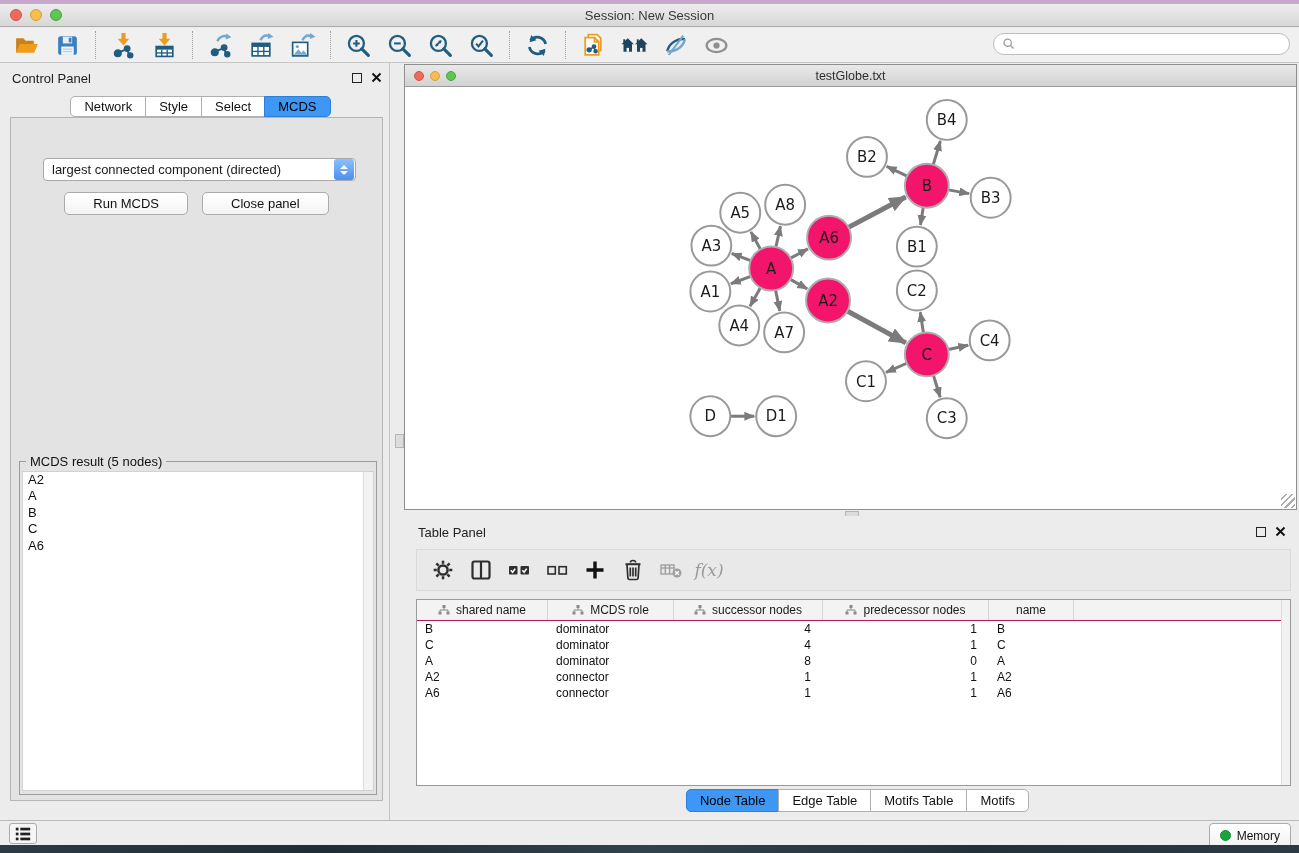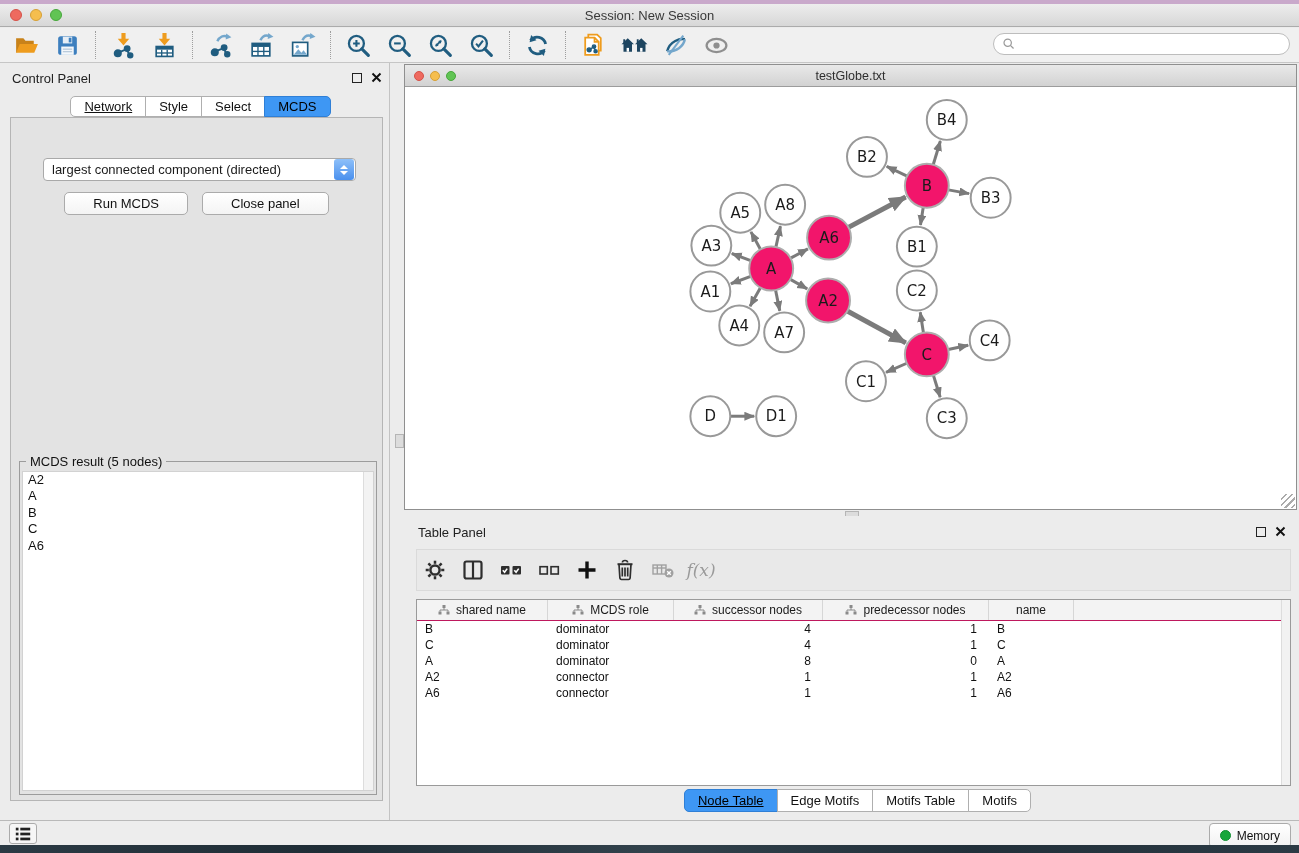--- a/index.html
+++ b/index.html
@@ -35,21 +35,21 @@
   .panel-header { position:absolute; left:12px; top:8px; font-size:13px; color:#222; }
   .win-icons { position:absolute; top:9px; display:flex; align-items:center; }
   .control-panel .win-icons { right:7px; }
   .win-float { width:10px; height:10px; border:1.5px solid #222; margin-right:9px; display:inline-block; }
   .win-close svg { display:block; }
 
   .seg-row { position:absolute; display:flex; }
   .cp-tabs { top:33px; left:0; width:100%; justify-content:center; }
   .seg { height:21px; padding:0 13px; background:#fff; border:1px solid #AFAFAF; margin-left:-1px;
     display:flex; align-items:center; font-size:13px; color:#111; cursor:default; white-space:nowrap; }
-  .seg:first-child { border-radius:5px 0 0 5px; margin-left:12px;text-decoration:underline; }
+  .seg:first-child { border-radius:5px 0 0 5px; margin-left:12px; }
   .seg:last-child { border-radius:0 5px 5px 0; }
   .seg.active { background:#3E97F4; border-color:#2F7FD6; color:#000000; }
 
   .cp-body { position:absolute; left:10px; right:6px; top:54px; bottom:19px; background:#E3E3E3; border:1px solid #B5B5B5; }
   .opt-label { margin-top:18px; text-align:center; font-size:13px; color:#1d1d1d; }
   .dropdown { position:absolute; left:32px; top:40px; width:313px; height:23px; background:#fff;
     border:1px solid #A9A9A9; border-radius:4px; display:flex; align-items:center; }
   .dropdown-text { flex:1; font-size:13px; color:#1b1b1b; padding-left:8px; white-space:nowrap; overflow:hidden; }
   .dropdown-stepper { width:20px; height:21px; border-radius:3px; margin-right:1px;
     background:linear-gradient(#8EC0F9,#4A90EE); display:flex; flex-direction:column; align-items:center; justify-content:center; }
@@ -76,21 +76,21 @@
   .resize-grip { position:absolute; right:1px; bottom:1px; width:14px; height:14px;
     background:repeating-linear-gradient(135deg, transparent 0 3px, #ABABAB 3px 4.5px); }
   .v-grip { position:absolute; left:395px; top:434px; width:9px; height:14px; background:#DCDCDC; border:1px solid #B5B5B5; }
   .h-grip { position:absolute; left:845px; top:511px; width:14px; height:7px; background:#DCDCDC; border:1px solid #B5B5B5; }
 
   
   .table-panel { position:absolute; left:404px; top:516px; right:0; height:304px; background:#ECECEC; }
   .table-panel .panel-header { left:14px; top:9px; }
   .table-panel .win-icons { right:13px; top:10px; }
   .tp-toolbar { position:absolute; left:12px; right:8px; top:33px; height:42px; background:#E9E9E9;
-    border:1px solid #DADADA; display:flex; align-items:center; }
+    border:1px solid #DADADA; display:flex; align-items:center; padding-left:8px; }
   .ttbtn { width:36px; height:36px; display:flex; align-items:center; justify-content:center; margin-right:2px; }
   .ttbtn svg { width:26px; height:26px; }
   .fx-label { font-family:"DejaVu Serif", serif; font-style:italic; color:#9A9A9A; font-size:17px; }
 
   .tp-table { position:absolute; left:12px; right:8px; top:83px; height:187px; background:#fff; border:1px solid #9A9A9A; overflow:hidden; }
   .thead { display:flex; height:21px; background:#F3F3F3; border-bottom:1px solid #be185d; }
   .th { display:flex; align-items:center; justify-content:center; font-size:12px; color:#1a1a1a; border-right:1px solid #D6D6D6; }
   .th svg { margin-right:6px; flex:none; }
   .trow { display:flex; height:16px; }
   .td { font-size:12px; color:#111; line-height:16px; white-space:nowrap; overflow:hidden; }
@@ -634,21 +634,21 @@
             <div class="td l" style="width:126px">connector</div>
             <div class="td r" style="width:149px">1</div>
             <div class="td r" style="width:166px">1</div>
             <div class="td l" style="width:85px">A6</div>
           </div>
         </div>
       <div class="table-scroll"></div>
     </div>
     <div class="seg-row tp-tabs">
         <div class="seg seg2 active">Node Table</div>
-        <div class="seg seg2">Edge Motifs</div>
+        <div class="seg seg2">Edge Table</div>
         <div class="seg seg2">Motifs Table</div>
         <div class="seg seg2">Motifs</div>
       </div>
   </div>
 
   <div class="status-bar">
     <div class="list-btn">
       <svg width="20" height="18" viewBox="0 0 22 20">
         <g fill="#222">
             <rect x="3" y="3" width="3" height="3"></rect>

